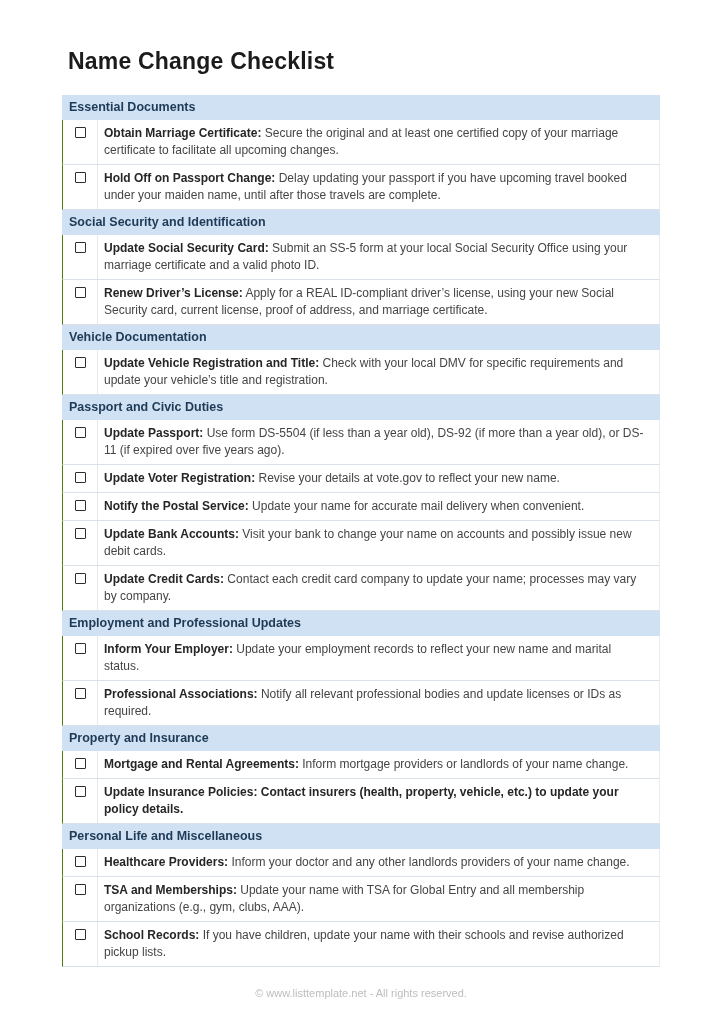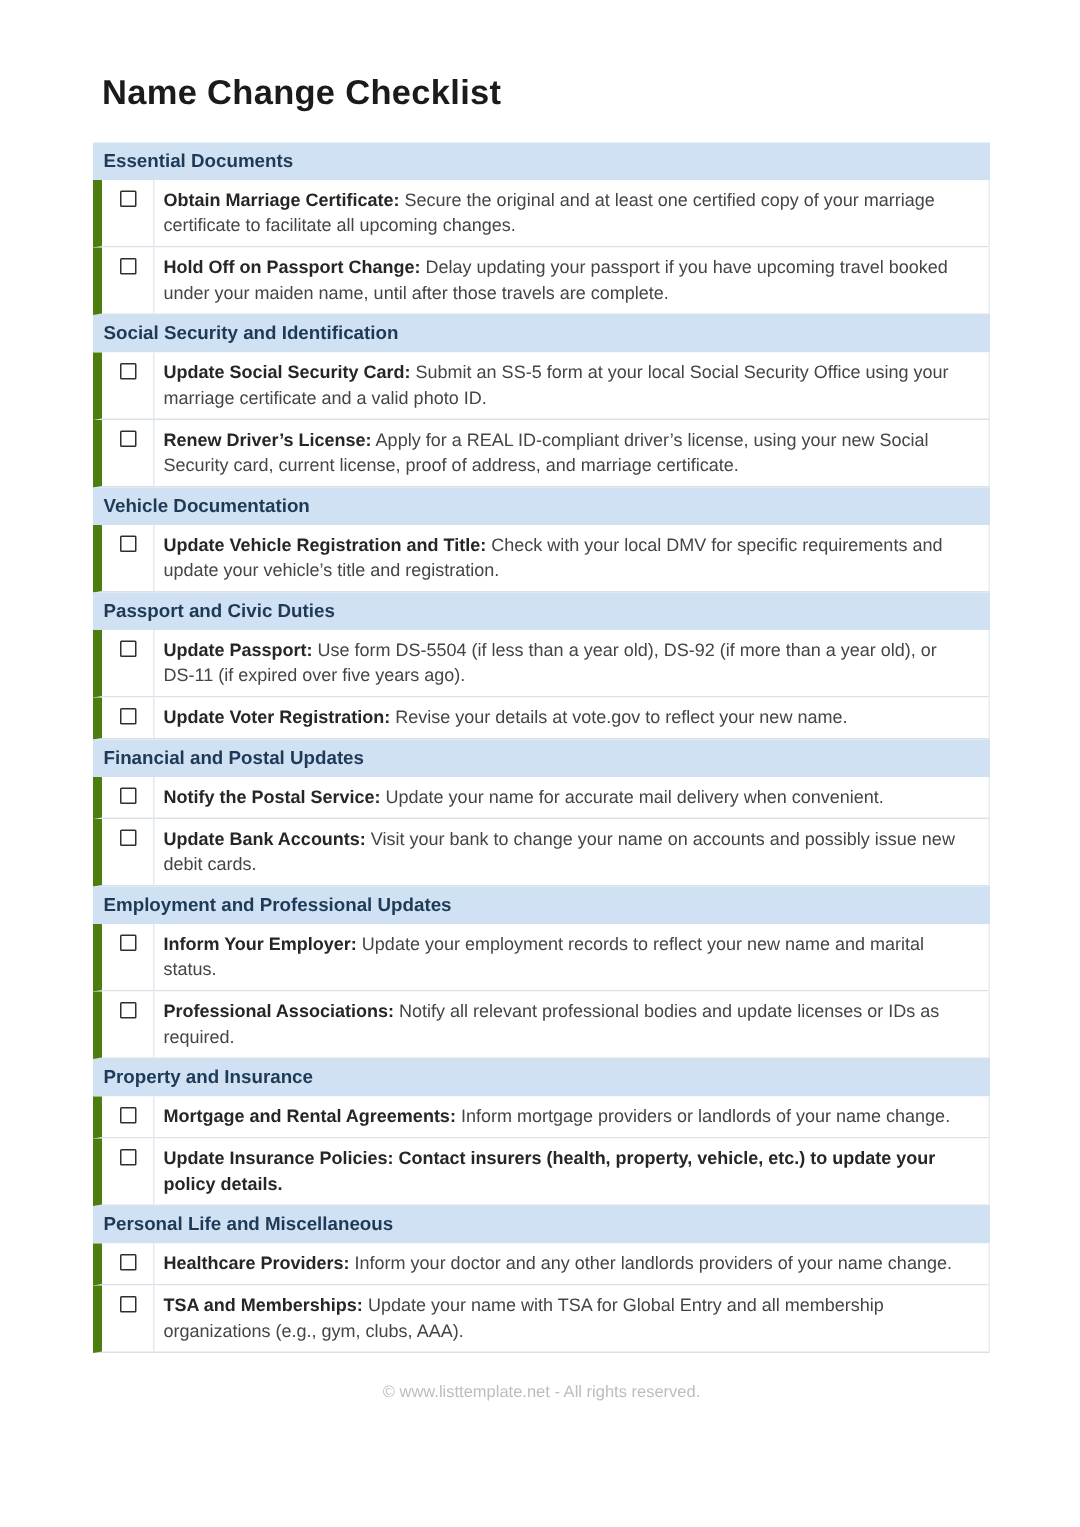--- a/index.html
+++ b/index.html
@@ -34,21 +34,21 @@
     color: var(--hdr-text, #1e3a56);
     font-size: 12.5px;
     font-weight: bold;
     padding-left: 7px;
     box-sizing: border-box;
   }
   .row {
     display: flex;
     background: #ffffff;
     border-bottom: 1px solid var(--row-border, #dbe1e8);
-    border-left: 6px solid #4d7c0f;
+    border-left: 1px solid #4d7c0f;
     border-right: 1px solid #e8edf2;
     box-sizing: border-box;
   }
   .cb-cell {
     flex: 0 0 35px;
     border-right: 1px solid #e4e9ef;
     display: flex;
     justify-content: center;
     align-items: flex-start;
     padding-top: 7px;
@@ -160,38 +160,41 @@
 
   <div class="row">
     <div class="cb-cell">
       <span class="checkbox"></span>
     </div>
     <div class="text-cell"><span class="label">Update Voter Registration:</span><span class="desc"> Revise your details at vote.gov to reflect your new name.</span></div>
   </div>
 </div>
 
   <div class="section">
-    <div class="section-header">
-      <span>Financial and Postal Updates</span>
-    </div>
 
   <div class="row">
     <div class="cb-cell">
       <span class="checkbox"></span>
     </div>
     <div class="text-cell"><span class="label">Notify the Postal Service:</span><span class="desc"> Update your name for accurate mail delivery when convenient.</span></div>
   </div>
 
   <div class="row">
     <div class="cb-cell">
       <span class="checkbox"></span>
     </div>
     <div class="text-cell"><span class="label">Update Bank Accounts:</span><span class="desc"> Visit your bank to change your name on accounts and possibly issue new debit cards.</span></div>
   </div>
 
+  <div class="row">
+    <div class="cb-cell">
+      <span class="checkbox"></span>
+    </div>
+    <div class="text-cell"><span class="label">Update Credit Cards:</span><span class="desc"> Contact each credit card company to update your name; processes may vary by company.</span></div>
+  </div>
 </div>
 
   <div class="section">
     <div class="section-header">
       <span>Employment and Professional Updates</span>
     </div>
 
   <div class="row">
     <div class="cb-cell">
       <span class="checkbox"></span>
@@ -239,16 +242,22 @@
     <div class="text-cell"><span class="label">Healthcare Providers:</span><span class="desc"> Inform your doctor and any other landlords providers of your name change.</span></div>
   </div>
 
   <div class="row">
     <div class="cb-cell">
       <span class="checkbox"></span>
     </div>
     <div class="text-cell"><span class="label">TSA and Memberships:</span><span class="desc"> Update your name with TSA for Global Entry and all membership organizations (e.g., gym, clubs, AAA).</span></div>
   </div>
 
+  <div class="row">
+    <div class="cb-cell">
+      <span class="checkbox"></span>
+    </div>
+    <div class="text-cell"><span class="label">School Records:</span><span class="desc"> If you have children, update your name with their schools and revise authorized pickup lists.</span></div>
+  </div>
 </div>
 </div>
   <div class="footer">© www.listtemplate.net - All rights reserved.</div>
 </div>
 
 </body></html>

